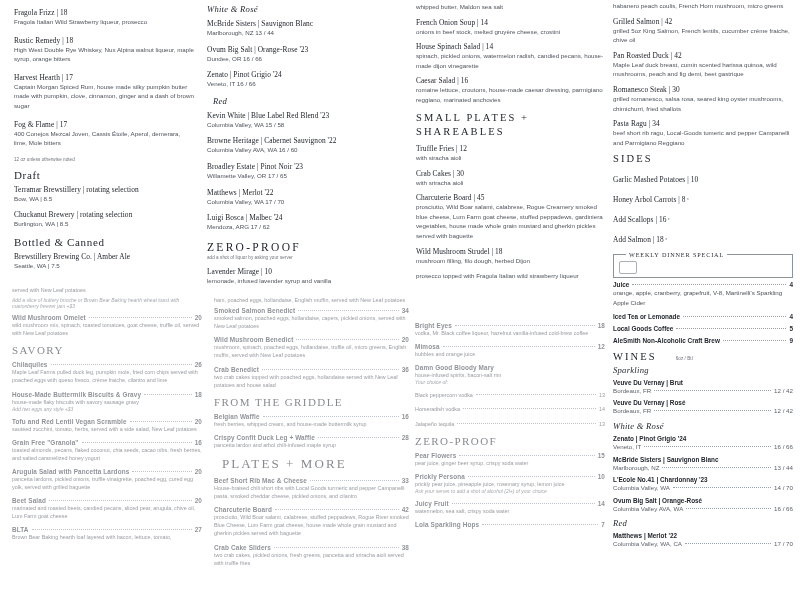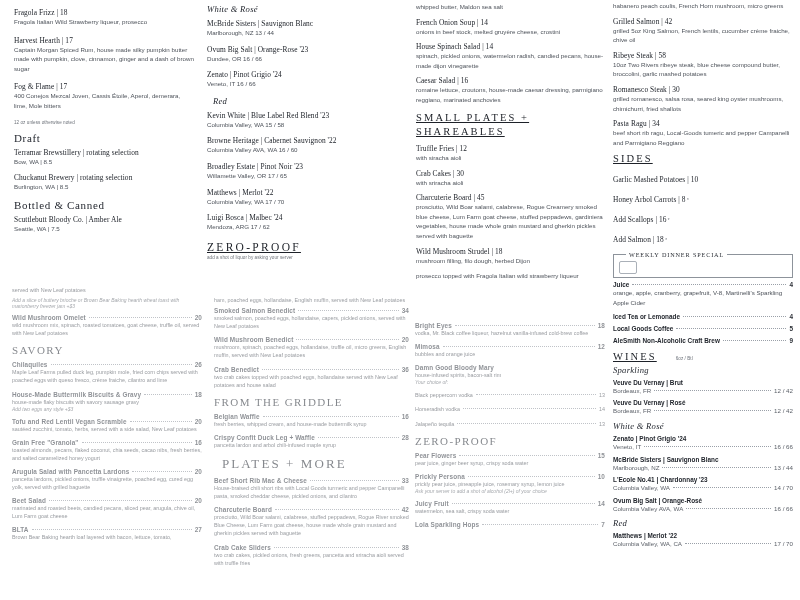--- a/index.html
+++ b/index.html
@@ -15,21 +15,21 @@
   .layerB .ds{font-size:5.4px;line-height:1.5;color:#565b63;}
   .layerB .it{font-size:5px;font-style:italic;color:#6a6f77;}
   .layerB .sec{font-size:11px;letter-spacing:.13em;font-family:"Liberation Serif",serif;color:#3a3f47;}
   .layerB .big{font-size:13px;letter-spacing:.16em;font-family:"Liberation Serif",serif;color:#3a3f47;}
 
   
   .layerA{z-index:3;}
   .colA{position:absolute;}
   .ti{font-size:7.4px;font-family:"Liberation Serif",serif;color:#21252c;letter-spacing:.01em;white-space:nowrap;}
   .sb{font-size:6.2px;font-family:"Liberation Sans",sans-serif;color:#4d525a;line-height:1.55;}
-  .hdr{font-family:"Liberation Serif",serif;letter-spacing:.2em;color:#1d2128;text-decoration:underline;}
+  .hdr{font-family:"Liberation Serif",serif;letter-spacing:.2em;color:#1d2128;}
   .h1{font-size:11.5px;}
   .h2{font-size:10.5px;}
   .note{font-size:4.6px;font-family:"Liberation Sans",sans-serif;color:#6e737b;letter-spacing:.01em;}
   .sub{font-size:8.6px;font-style:italic;font-family:"Liberation Serif",serif;color:#242830;letter-spacing:.03em;}
   .sub2{font-size:11px;font-family:"Liberation Serif",serif;color:#242830;letter-spacing:.06em;}
   .blk{margin-bottom:5px;}
   .row{display:flex;align-items:baseline;gap:3px;}
   .dots{flex:1;border-bottom:1px dotted #9aa0a8;transform:translateY(-2px);min-width:6px;}
   .pr{font-size:6.4px;font-family:"Liberation Sans",sans-serif;font-weight:700;color:#2b2f36;}
   .bn{font-size:6.4px;font-family:"Liberation Sans",sans-serif;font-weight:700;color:#23272e;white-space:nowrap;}
@@ -268,20 +268,24 @@
 
 <div class="page layerA">
 
   <div class="colA" style="left:14px;top:8px;width:180px;">
     <div id="c1-cocktails">
         <div class="blk" style="margin-bottom:9px">
           <div class="ti">Fragola Frizz | 18</div>
           <div class="sb">Fragola Italian Wild Strawberry liqueur, prosecco</div>
         </div>
         <div class="blk" style="margin-bottom:9px">
+          <div class="ti">Rustic Remedy | 18</div>
+          <div class="sb">High West Double Rye Whiskey, Nux Alpina walnut liqueur, maple syrup, orange bitters</div>
+        </div>
+        <div class="blk" style="margin-bottom:9px">
           <div class="ti">Harvest Hearth | 17</div>
           <div class="sb">Captain Morgan Spiced Rum, house made silky pumpkin butter made with pumpkin, clove, cinnamon, ginger and a dash of brown sugar</div>
         </div>
         <div class="blk" style="margin-bottom:9px">
           <div class="ti">Fog &amp; Flame | 17</div>
           <div class="sb">400 Conejos Mezcal Joven, Cassis Étoile, Aperol, demerara, lime, Mole bitters</div>
         </div>
       </div>
     <div class="note" style="margin-bottom:7px;">12 oz unless otherwise noted</div>
     <div class="sub2" style="margin-bottom:4px;">Draft</div>
@@ -291,21 +295,21 @@
           <div class="sb">Bow, WA | 8.5</div>
         </div>
         <div class="blk" style="margin-bottom:7px">
           <div class="ti">Chuckanut Brewery | rotating selection</div>
           <div class="sb">Burlington, WA | 8.5</div>
         </div>
       </div>
     <div class="sub2" style="margin:6px 0 4px;">Bottled &amp; Canned</div>
     <div id="c1-bottled">
         <div class="blk" style="margin-bottom:6px">
-          <div class="ti">Scuttlebutt Bloody Co. | Amber Ale</div>
+          <div class="ti">Brewstillery Brewing Co. | Amber Ale</div>
           <div class="sb">Seattle, WA | 7.5</div>
         </div>
       </div>
   </div>
 
   <div class="colA" style="left:207px;top:4px;width:185px;">
     <div class="sub" style="margin-bottom:5px;">White &amp; Rosé</div>
     <div id="c2-white">
         <div class="blk" style="margin-bottom:7px">
           <div class="ti">McBride Sisters | Sauvignon Blanc</div>
@@ -338,20 +342,26 @@
           <div class="ti">Matthews | Merlot '22</div>
           <div class="sb">Columbia Valley, WA  17 / 70</div>
         </div>
         <div class="blk" style="margin-bottom:7px">
           <div class="ti">Luigi Bosca | Malbec '24</div>
           <div class="sb">Mendoza, ARG  17 / 62</div>
         </div>
       </div>
     <div class="hdr h1" style="margin:9px 0 2px;">ZERO-PROOF</div>
     <div class="note" style="margin-bottom:7px;">add a shot of liquor by asking your server</div>
+    <div id="c2-zero">
+        <div class="blk" style="margin-bottom:6px">
+          <div class="ti">Lavender Mirage | 10</div>
+          <div class="sb">lemonade, infused lavender syrup and vanilla</div>
+        </div>
+      </div>
   </div>
 
   <div class="colA" style="left:416px;top:2px;width:188px;">
     <div class="sb" style="margin-bottom:6px;">whipped butter, Maldon sea salt</div>
     <div id="c3-start">
         <div class="blk" style="margin-bottom:6px">
           <div class="ti">French Onion Soup | 14</div>
           <div class="sb">onions in beef stock, melted gruyère cheese, crostini</div>
         </div>
         <div class="blk" style="margin-bottom:6px"><div class="ti">House Spinach Salad | 14</div><span class="note"></span><div class="sb">spinach, pickled onions, watermelon radish, candied pecans, house-made dijon vinegarette</div></div>
@@ -379,21 +389,21 @@
           <div class="ti"></div>
           <div class="sb">prosecco topped with Fragola Italian wild strawberry liqueur</div>
         </div>
       </div>
   </div>
 
   <div class="colA" style="left:613px;top:1px;width:180px;">
     <div class="sb" style="margin-bottom:6px;">habanero peach coulis, French Horn mushroom, micro greens</div>
     <div id="c4-ent">
         <div class="blk" style="margin-bottom:6px"><div class="ti">Grilled Salmon | 42</div><span class="note"></span><div class="sb">grilled 5oz King Salmon, French lentils, cucumber crème fraiche, chive oil</div></div>
-        <div class="blk" style="margin-bottom:6px"><div class="ti">Ribeye Steak | 58</div><span class="note"></span><div class="sb">10oz Two Rivers ribeye steak, blue cheese compound butter, broccolini, garlic mashed potatoes</div></div>
+        <div class="blk" style="margin-bottom:6px"><div class="ti">Pan Roasted Duck | 42</div><span class="note"></span><div class="sb">Maple Leaf duck breast, cumin scented harissa quinoa, wild mushrooms, peach and fig demi, beet gastrique</div></div>
         <div class="blk" style="margin-bottom:6px"><div class="ti">Romanesco Steak | 30</div><span class="note"></span><div class="sb">grilled romanesco, salsa rosa, seared king oyster mushrooms, chimichurri, fried shallots</div></div>
         <div class="blk" style="margin-bottom:6px">
           <div class="ti">Pasta Ragu | 34</div>
           <div class="sb">beef short rib ragu, Local-Goods tumeric and pepper Campanelli and Parmigiano Reggiano</div>
         </div>
       </div>
     <div class="hdr h2" style="margin:5px 0 4px;">SIDES</div>
     <div id="c4-sides">
         <div style="margin-bottom:2px"><span class="ti">Garlic Mashed Potatoes | 10</span></div>
         <div style="margin-bottom:2px"><span class="ti">Honey Arbol Carrots | 8</span><span class="note"> *</span></div>

